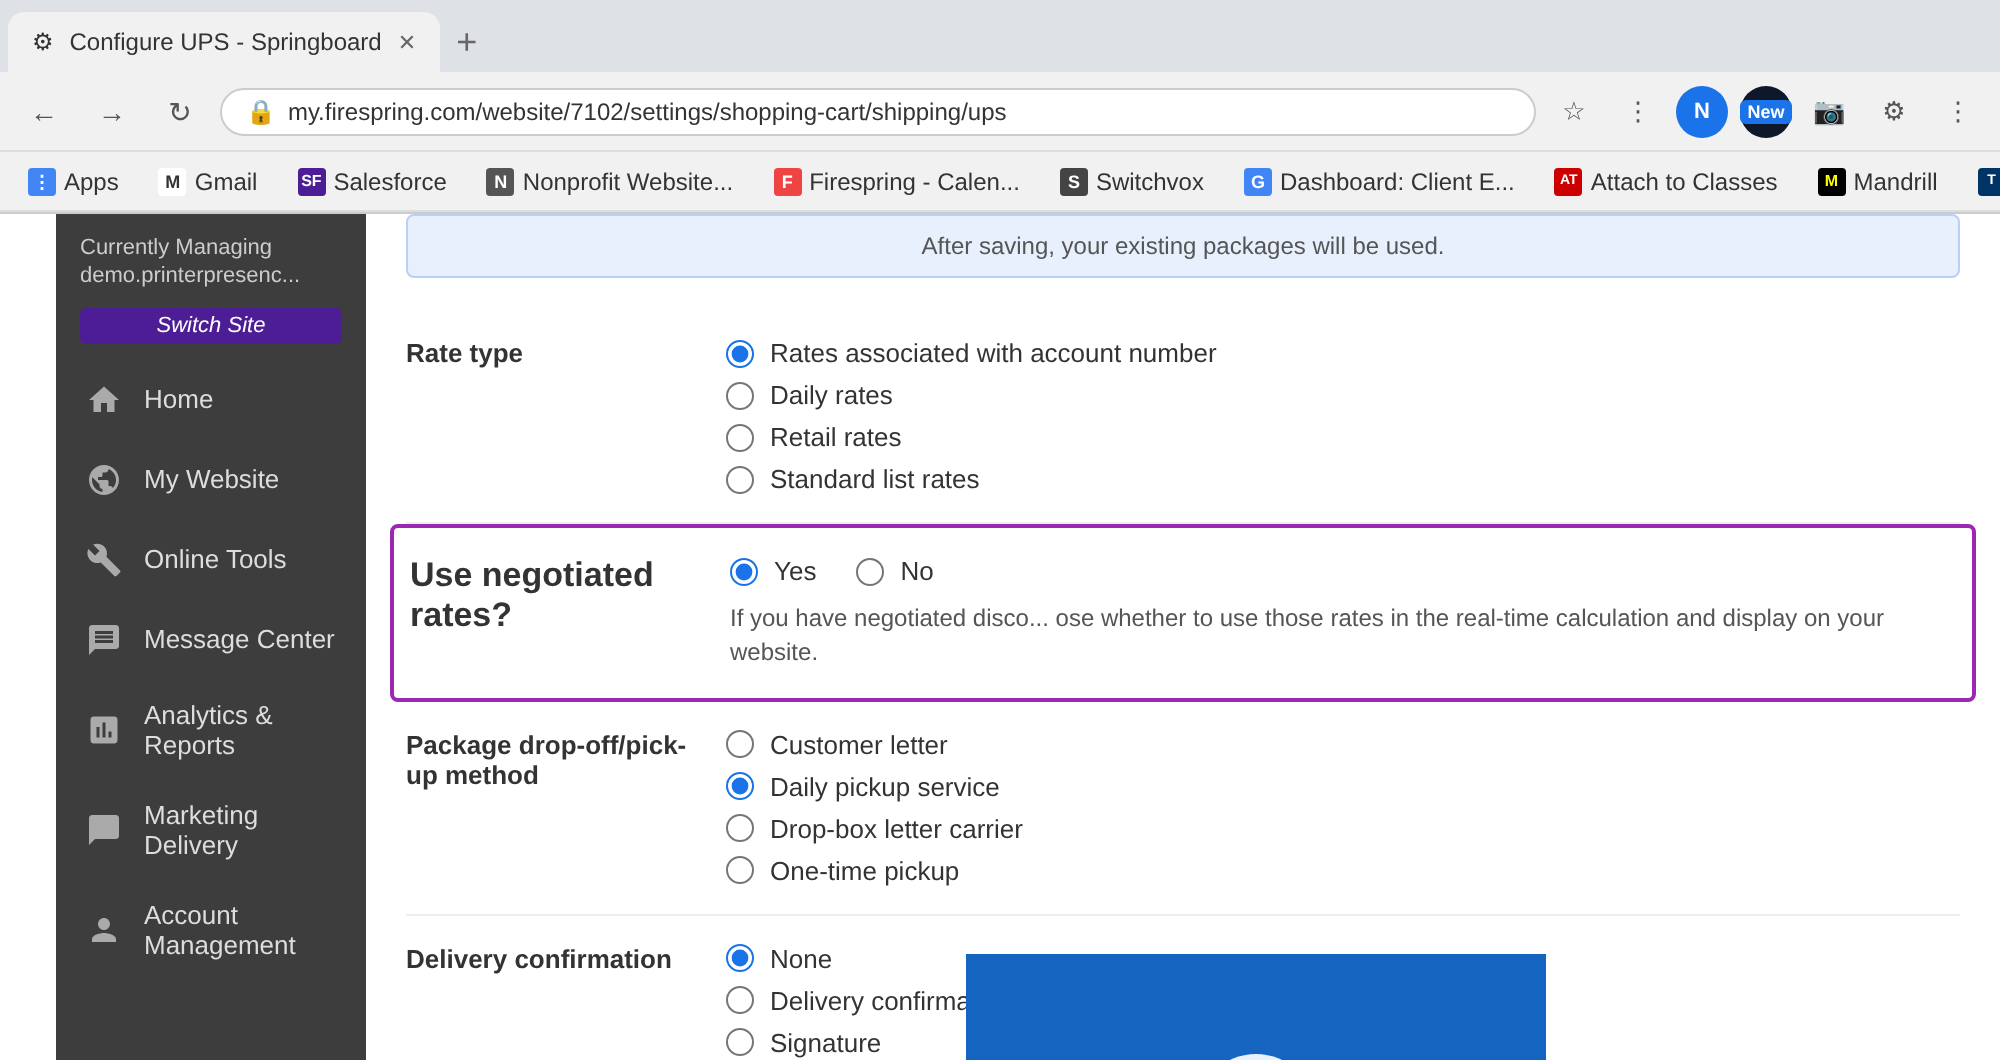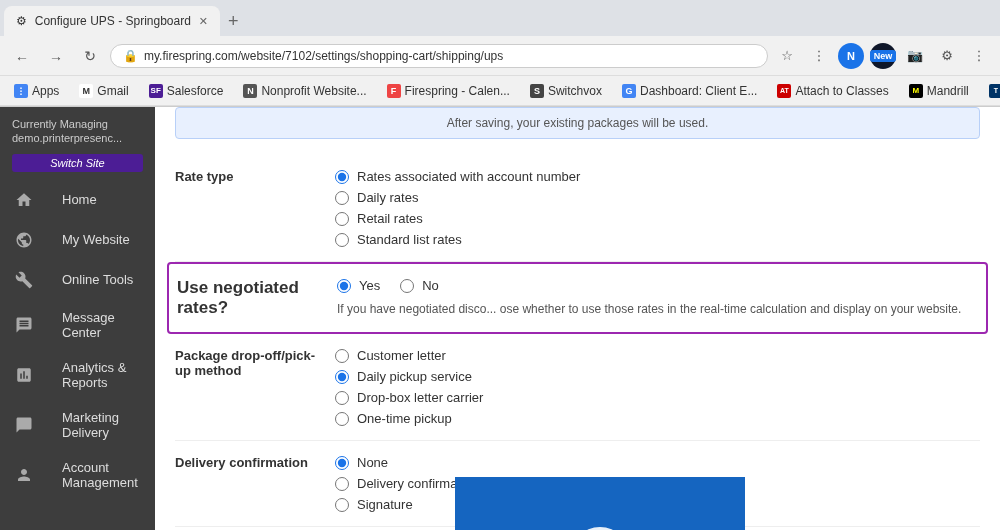--- a/index.html
+++ b/index.html
@@ -15,27 +15,27 @@
     .nav-btn { background: none; border: none; cursor: pointer; color: #555; font-size: 14px; padding: 4px; border-radius: 50%; width: 28px; height: 28px; display: flex; align-items: center; justify-content: center; }
     .address-bar { flex: 1; background: #fff; border: 1px solid #ccc; border-radius: 20px; padding: 4px 12px; font-size: 12px; color: #333; display: flex; align-items: center; gap: 6px; }
     .address-text { flex: 1; font-size: 12px; color: #333; }
     .nav-icons { display: flex; gap: 6px; align-items: center; }
     .nav-icon { width: 26px; height: 26px; border-radius: 50%; display: flex; align-items: center; justify-content: center; cursor: pointer; color: #555; font-size: 13px; }
     .bookmarks-bar { display: flex; align-items: center; padding: 2px 8px; gap: 8px; background: #f1f1f1; height: 30px; border-bottom: 1px solid #ddd; font-size: 12px; }
     .bookmark-item { display: flex; align-items: center; gap: 4px; padding: 2px 6px; border-radius: 4px; cursor: pointer; color: #333; white-space: nowrap; }
     .bookmark-favicon { width: 14px; height: 14px; border-radius: 2px; display: flex; align-items: center; justify-content: center; font-size: 9px; font-weight: bold; }
 
     
-    .app-layout { display: flex; height: calc(530px - 106px); }
+    .app-layout { display: flex; height: calc(530px - 106px); padding-left: 28px; }
 
     
     .sidebar { width: 155px; background: #3d3d3d; color: #fff; display: flex; flex-direction: column; flex-shrink: 0; overflow-y: auto; }
     .sidebar-manage { padding: 10px 12px 4px; font-size: 11px; color: #ccc; line-height: 1.3; }
     .switch-site-btn { margin: 4px 12px 8px; background: #4c1d95; color: #fff; border: none; border-radius: 3px; padding: 3px 8px; font-size: 11px; cursor: pointer; font-style: italic; }
-    .sidebar-item { display: flex; align-items: center; gap: 28px; padding: 10px 14px; cursor: pointer; color: #ddd; font-size: 13px; }
+    .sidebar-item { display: flex; align-items: center; gap: 10px; padding: 10px 14px; cursor: pointer; color: #ddd; font-size: 13px; }
     .sidebar-icon { width: 20px; height: 20px; display: flex; align-items: center; justify-content: center; flex-shrink: 0; }
     .sidebar-icon svg { width: 18px; height: 18px; fill: #aaa; }
 
     
     .main-content { flex: 1; overflow-y: auto; background: #fff; }
     .content-inner { padding: 0 20px 20px; }
 
     
     .notice-box { background: #e8f0fe; border: 1px solid #b8d0f8; border-radius: 4px; padding: 8px 14px; margin-bottom: 16px; font-size: 12px; color: #555; text-align: center; }
 

